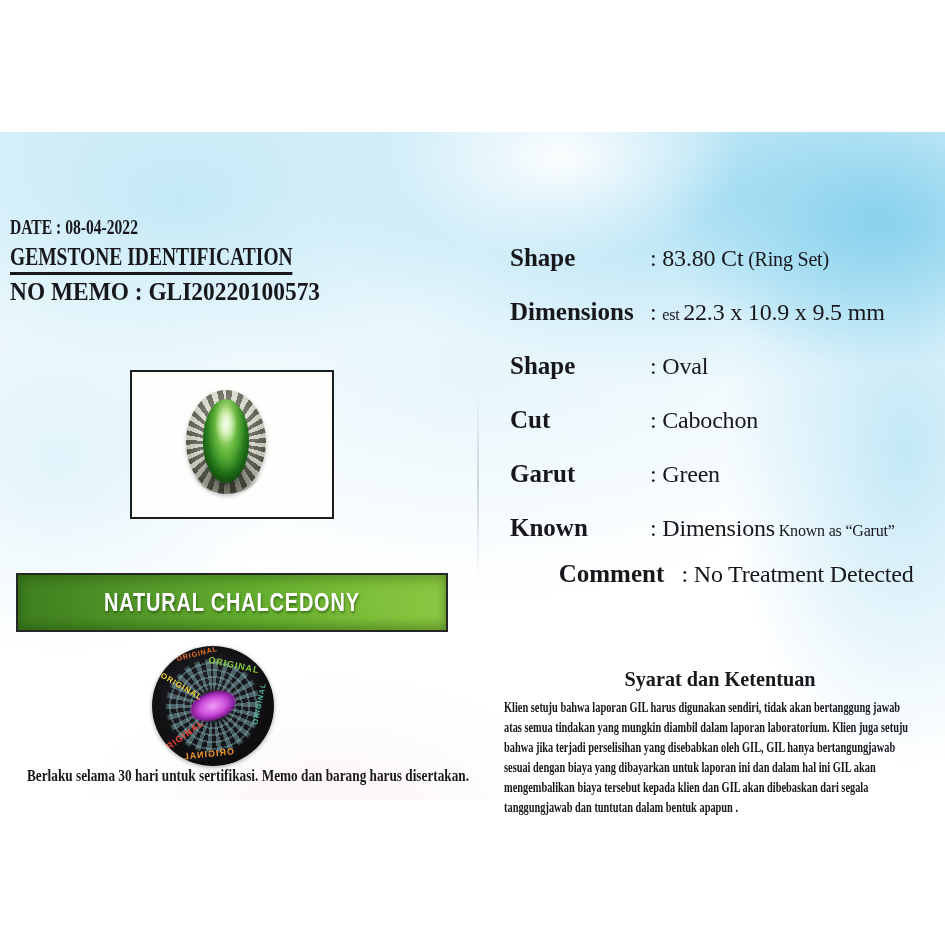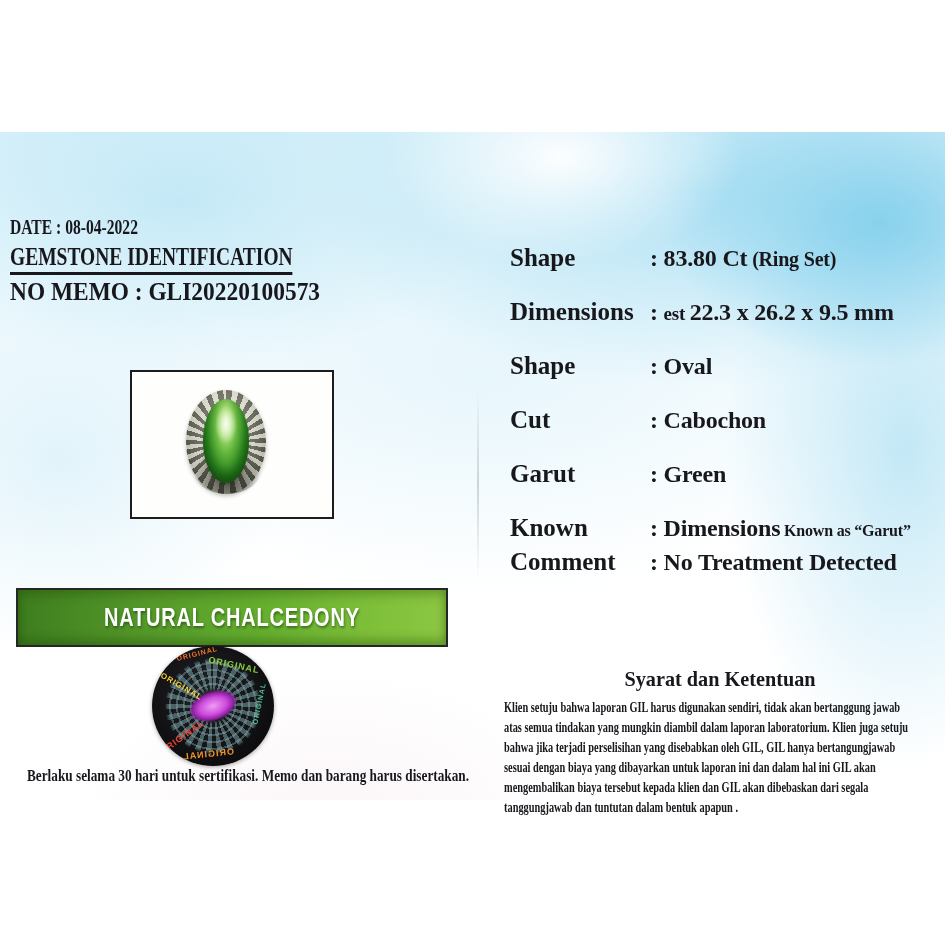--- a/index.html
+++ b/index.html
@@ -46,21 +46,21 @@
            radial-gradient(ellipse at 50% 40%, #f2f2ea 0%, #cfcfc3 35%, #8f8f82 65%, #45453c 88%, #2b2b24 100%);
          box-shadow:0 2px 4px rgba(0,0,0,.25);}
   .metal-dark{position:absolute;left:60px;top:70px;width:70px;height:52px;border-radius:50%;
          background:radial-gradient(ellipse at 50% 70%, rgba(25,25,18,.75), rgba(25,25,18,0) 70%);}
   .gem{position:absolute;left:71px;top:27px;width:46px;height:84px;border-radius:50%;
        background:radial-gradient(ellipse at 50% 28%, #eaf8d8 0%, #bfe98e 10%, #66b93e 35%, #2f8c22 60%, #1b6616 85%, #114b0f 100%);
        box-shadow:inset 0 -8px 14px rgba(0,40,0,.55), 0 1px 3px rgba(0,30,0,.3);}
   .gem-hi{position:absolute;left:12px;top:7px;width:22px;height:38px;border-radius:50%;
        background:radial-gradient(closest-side, rgba(244,251,233,.95), rgba(244,251,233,0));}
   
-  .banner{position:absolute;left:16px;top:588px;width:432px;height:59px;box-sizing:border-box;
+  .banner{position:absolute;left:16px;top:573px;width:432px;height:59px;box-sizing:border-box;
           border:2px solid #262626;
           background:linear-gradient(to right,#3e7d1e 0%,#55992a 30%,#64ad2e 55%,#7cbe38 80%,#8cc742 100%);
           box-shadow:inset 0 6px 10px rgba(20,60,0,.25), inset 0 -6px 10px rgba(20,60,0,.3);
           display:flex;align-items:center;justify-content:center;}
   .banner span{font-family:"Liberation Sans",sans-serif;font-weight:700;font-size:25px;color:#fff;
           letter-spacing:1px;transform:scaleX(.8);white-space:nowrap;
           text-shadow:1px 2px 3px rgba(15,55,0,.55);}
   
   .holo{position:absolute;left:152px;top:646px;width:122px;height:120px;border-radius:50%;
         background:radial-gradient(circle at 45% 40%, #232327 0%, #101013 60%, #070708 100%);
@@ -79,22 +79,22 @@
   .ht2{left:30px;top:103px;color:#ff9e2e;transform:rotate(-6deg) scaleX(-1);}
   .ht3{left:56px;top:14px;color:#8fd43e;transform:rotate(12deg);}
   .ht4{left:6px;top:36px;color:#ffd83a;transform:rotate(30deg);font-size:8px;}
   .ht5{left:86px;top:54px;color:#57c7a0;transform:rotate(-78deg);font-size:7px;}
   .ht6{left:24px;top:4px;color:#ff7a2e;transform:rotate(-14deg);font-size:7px;}
   .validity{position:absolute;left:27px;top:766px;font-size:17px;font-weight:700;
             transform:scaleX(.78);transform-origin:0 50%;white-space:nowrap;}
   
   .detail-row{position:absolute;left:510px;width:435px;white-space:nowrap;}
   .detail-label{display:inline-block;width:140px;font-size:25px;font-weight:700;}
-  .detail-value{font-size:24px;font-weight:700;letter-spacing:-0.2px;}
-  .val-pre{font-size:19px;}
+  .detail-value{font-size:24px;font-weight:400;letter-spacing:-0.2px;}
+  .val-pre{font-size:16px;}
   .note-md{font-size:20px;}
   .note-sm{font-size:16px;text-align:center;}
   
   .terms-head{position:absolute;left:504px;top:666px;width:432px;text-align:center;
               font-size:22px;font-weight:700;transform:scaleX(.92);}
   .terms{position:absolute;left:504px;top:698px;width:440px;}
   .terms-line{font-size:14px;font-weight:700;line-height:20px;white-space:nowrap;
               transform:scaleX(.74);transform-origin:0 50%;}
 </style>
 </head>
@@ -129,26 +129,26 @@
       <span class="ht ht3">ORIGINAL</span>
       <span class="ht ht4">ORIGINAL</span>
       <span class="ht ht5">ORIGINAL</span>
       <span class="ht ht6">ORIGINAL</span>
     </div>
 
   <div class="validity">Berlaku selama 30 hari untuk sertifikasi. Memo dan barang harus disertakan.</div>
 
   <div id="detail-rows">
       <div class="detail-row" style="top: 244px;"><span class="detail-label">Shape</span><span class="detail-value"><span class="colon">: </span><span class="val-main">83.80 Ct</span><span class="note-md"> (Ring Set)</span></span></div>
-      <div class="detail-row" style="top: 298px;"><span class="detail-label">Dimensions</span><span class="detail-value"><span class="colon">: </span><span class="val-pre">est </span><span class="val-main">22.3 x 26.2 x 9.5 mm</span></span></div>
+      <div class="detail-row" style="top: 298px;"><span class="detail-label">Dimensions</span><span class="detail-value"><span class="colon">: </span><span class="val-pre">est </span><span class="val-main">22.3 x 10.9 x 9.5 mm</span></span></div>
       <div class="detail-row" style="top: 352px;"><span class="detail-label">Shape</span><span class="detail-value"><span class="colon">: </span><span class="val-main">Oval</span></span></div>
       <div class="detail-row" style="top: 406px;"><span class="detail-label">Cut</span><span class="detail-value"><span class="colon">: </span><span class="val-main">Cabochon</span></span></div>
       <div class="detail-row" style="top: 460px;"><span class="detail-label">Garut</span><span class="detail-value"><span class="colon">: </span><span class="val-main">Green</span></span></div>
       <div class="detail-row" style="top: 514px;"><span class="detail-label">Known</span><span class="detail-value"><span class="colon">: </span><span class="val-main">Dimensions</span><span class="note-sm"> Known as “Garut”</span></span></div>
-      <div class="detail-row" style="top: 548px;"><span class="detail-label">Comment</span><span class="detail-value"><span class="colon">: </span><span class="val-main">No Treatment Detected</span></span></div>
+      <div class="detail-row" style="top: 560px; text-align: center;"><span class="detail-label">Comment</span><span class="detail-value"><span class="colon">: </span><span class="val-main">No Treatment Detected</span></span></div>
     </div>
 
   <div class="terms-head">Syarat dan Ketentuan</div>
   <div class="terms" id="terms-lines">
       <div class="terms-line">Klien setuju bahwa laporan GIL harus digunakan sendiri, tidak akan bertanggung jawab</div>
       <div class="terms-line">atas semua tindakan yang mungkin diambil dalam laporan laboratorium. Klien juga setuju</div>
       <div class="terms-line">bahwa jika terjadi perselisihan yang disebabkan oleh GIL, GIL hanya bertangungjawab</div>
       <div class="terms-line">sesuai dengan biaya yang dibayarkan untuk laporan ini dan dalam hal ini GIL akan</div>
       <div class="terms-line">mengembalikan biaya tersebut kepada klien dan GIL akan dibebaskan dari segala</div>
       <div class="terms-line">tanggungjawab dan tuntutan dalam bentuk apapun .</div>

